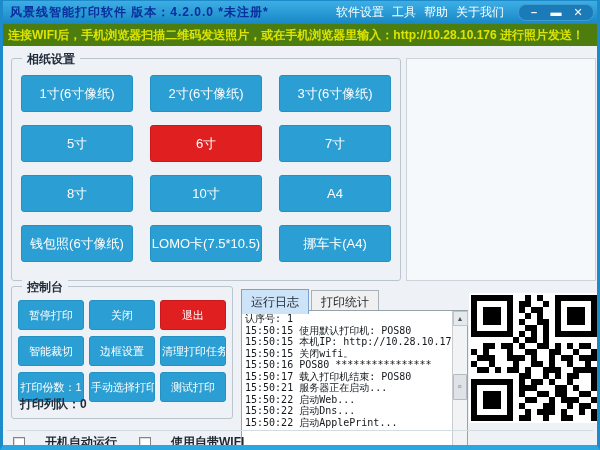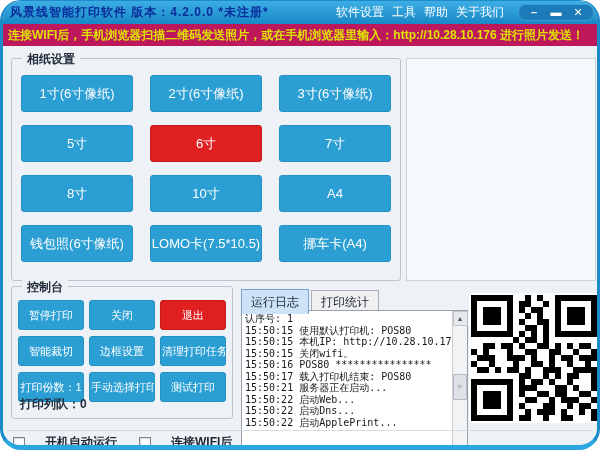--- a/index.html
+++ b/index.html
@@ -3,42 +3,41 @@
 <meta charset="utf-8">
 <style>
   * { margin:0; padding:0; box-sizing:border-box; }
   body { width:600px; height:450px; font-family:"Liberation Sans","DejaVu Sans",sans-serif; }
   .window {
     position:relative; width:600px; height:450px;
     background:#eef2f6;
     border-left:3px solid #1d8bc9; border-right:3px solid #1d8bc9;
     border-top:1px solid #1d8bc9; border-bottom:5px solid #2aa7e0;
     overflow:hidden;
-    border-radius:21px;
   }
   
   .titlebar {
     position:absolute; left:-3px; right:-3px; top:-1px; height:24px;
     background:linear-gradient(#3fb0e6,#1787c6);
     display:flex; align-items:center; padding:0 6px 0 10px;
   }
   .title-text { font-size:12px; font-weight:bold; color:#0a2d9c; letter-spacing:1px; }
   .titlebar-menu { margin-left:auto; display:flex; gap:8px; align-items:center; }
   .menu-item { color:#ffffff; font-size:12px; cursor:pointer; white-space:nowrap; }
   .win-controls {
     margin-left:14px; display:flex; align-items:center; gap:4px;
     background:#1b7ab8; border:1px solid #3f9ed0; border-radius:8px;
     padding:1px 6px; height:17px;
   }
   .win-btn { color:#fff; font-size:11px; font-weight:bold; width:18px; text-align:center;
     line-height:14px; cursor:pointer; }
   
   .noticebar {
     position:absolute; left:-3px; right:-3px; top:23px; height:22px;
-    background:#be185d; display:flex; align-items:center; padding:0 8px;
+    background:#4d7c0f; display:flex; align-items:center; padding:0 8px;
   }
   .notice-text { color:#dde400; font-size:12px; font-weight:bold; white-space:nowrap; }
   
   .groupbox {
     position:absolute; border:1px solid #bac5ce; border-radius:3px; background:transparent;
   }
   .groupbox-label {
     position:absolute; top:-8px; left:10px; padding:0 5px; background:#eef2f6;
     font-size:12px; font-weight:bold; color:#222c3a;
   }
@@ -695,17 +694,17 @@
     </div>
 
   <div class="footer-sep"></div>
   <div class="footer">
       <div class="checkbox-item">
         <span class="checkbox-box"></span>
         <span class="checkbox-label">开机自动运行</span>
       </div>
       <div class="checkbox-item">
         <span class="checkbox-box"></span>
-        <span class="checkbox-label">连接WIFI后</span>
+        <span class="checkbox-label">使用自带WIFI</span>
       </div>
     </div>
 
 </div>
 
 </body></html>

